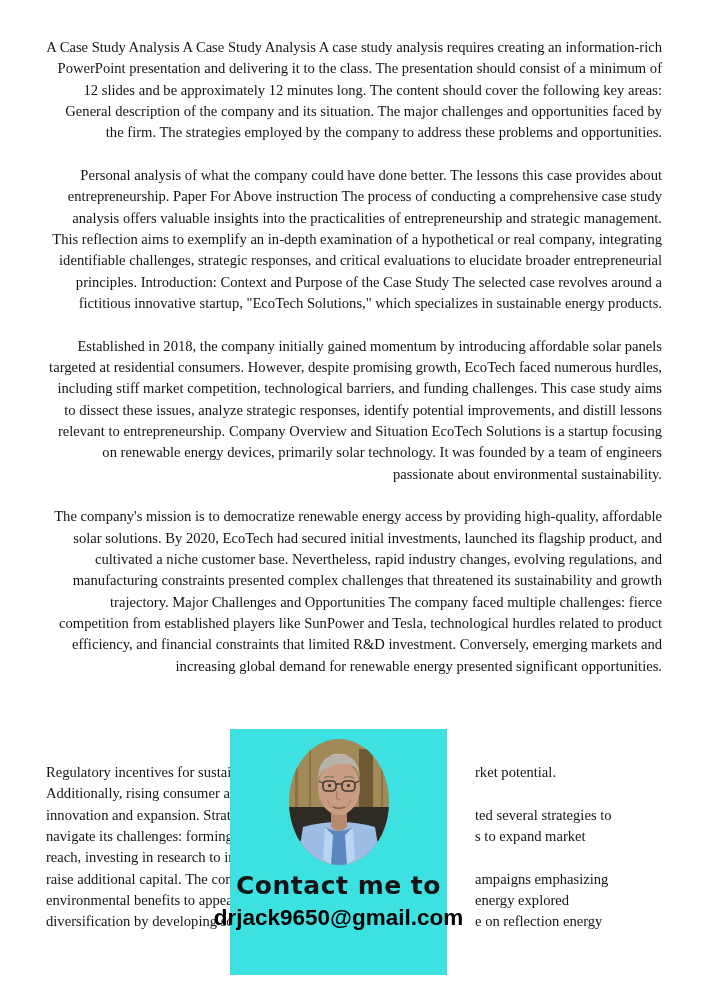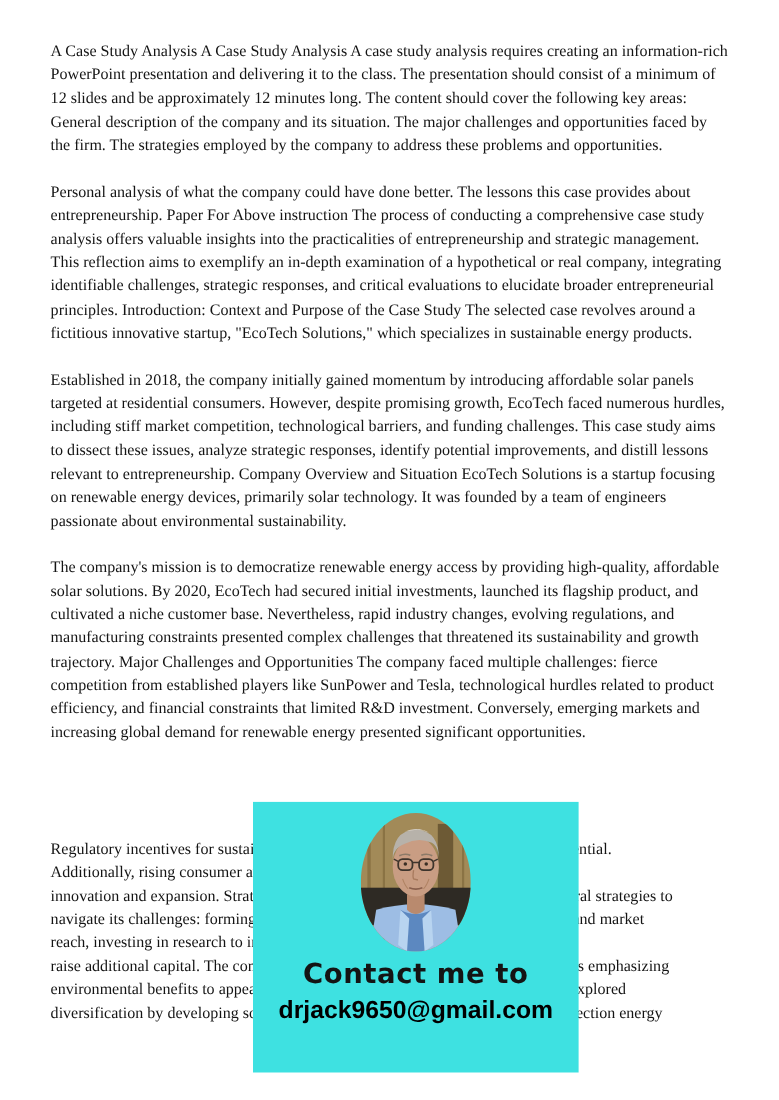--- a/index.html
+++ b/index.html
@@ -12,41 +12,41 @@
     font-family: "Liberation Serif", serif;
   }
   .doc {
     position: absolute;
     left: 46px;
     top: 37px;
     width: 616px;
     font-size: 14.6px;
     line-height: 21.33px;
     color: #141414;
-    text-align: left;
+    text-align: right;
   }
   .doc p { margin: 0 0 21.33px 0; }
   .covered-para {
     position: absolute;
     left: 0;
     top: 725px;
     width: 616px;
   }
   .cline {
     position: relative;
     height: 21.33px;
     white-space: nowrap;
   }
   .frag-left { position: absolute; left: 0; top: 0; }
   .frag-right { position: absolute; left: 429px; top: 0; }
   .overlay {
     position: absolute;
     left: 230px;
     top: 729px;
-    width: 296px;
+    width: 217px;
     height: 246px;
     background: #3ee1e1;
     z-index: 5;
     display: flex;
     flex-direction: column;
     align-items: center;
     text-align: center;
   }
   .photo {
     width: 100px;

